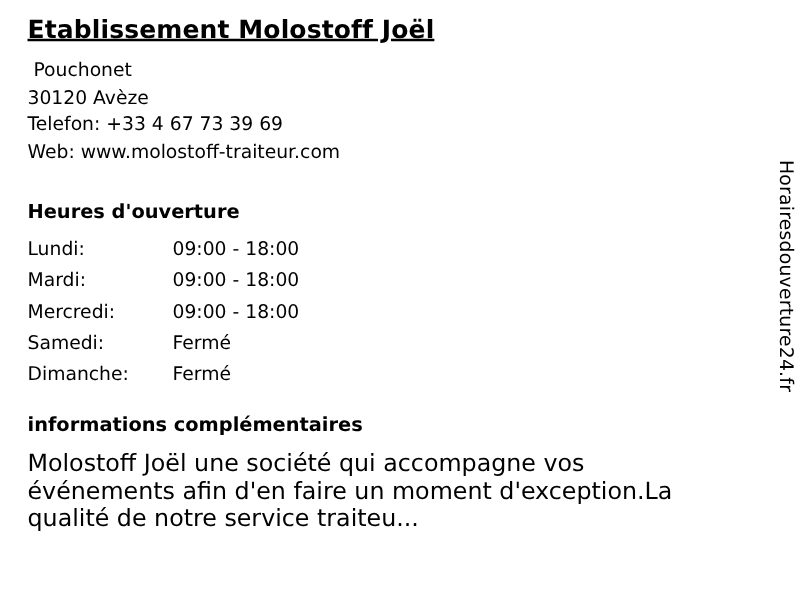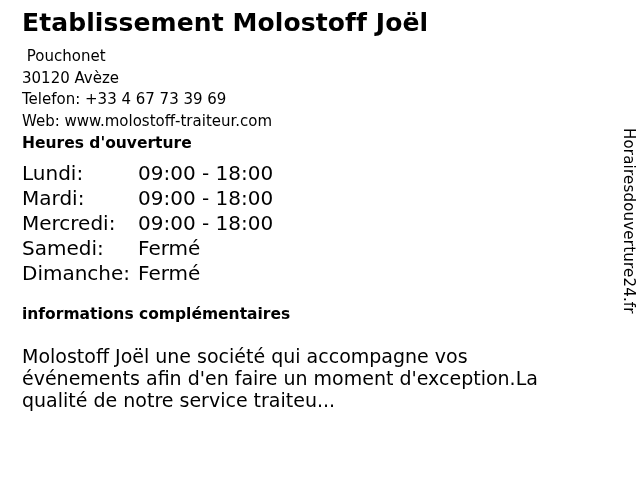--- a/index.html
+++ b/index.html
@@ -22,59 +22,60 @@
     width: 640px;
     height: 480px;
   }
   .content {
     position: absolute;
     left: 22px;
     top: 10px;
     width: 570px;
   }
   .title {
-    font-size: 25px;
+    font-size: 20px;
     font-weight: bold;
     line-height: 26px;
     margin: 0 0 10px 0;
     letter-spacing: 0.1px;
+    text-decoration: underline;
   }
   .addr-line {
     font-size: 15px;
     line-height: 21.5px;
     white-space: pre;
   }
   .section-head {
     font-size: 15.5px;
     font-weight: bold;
-    margin-top: 2px;
+    margin-top: 28px;
     margin-bottom: 12px;
   }
   .hours-table {
     border-collapse: collapse;
-    font-size: 20px;
+    font-size: 15px;
   }
   .hours-table td {
     padding: 0 0 7px 0;
     vertical-align: top;
     line-height: 18px;
   }
   .hours-day {
     width: 116px;
     white-space: nowrap;
   }
   .hours-val {
     white-space: nowrap;
     margin-top: 40px;
   }
   .extra-head {
     font-size: 15.5px;
     font-weight: bold;
     margin-top: 16px;
-    margin-bottom: 22px;
+    margin-bottom: 11px;
   }
   .extra-text {
     font-size: 19px;
     line-height: 22px;
     width: 568px;
   }
   .vertical-label {
     position: absolute;
     right: 4px;
     top: 128px;

